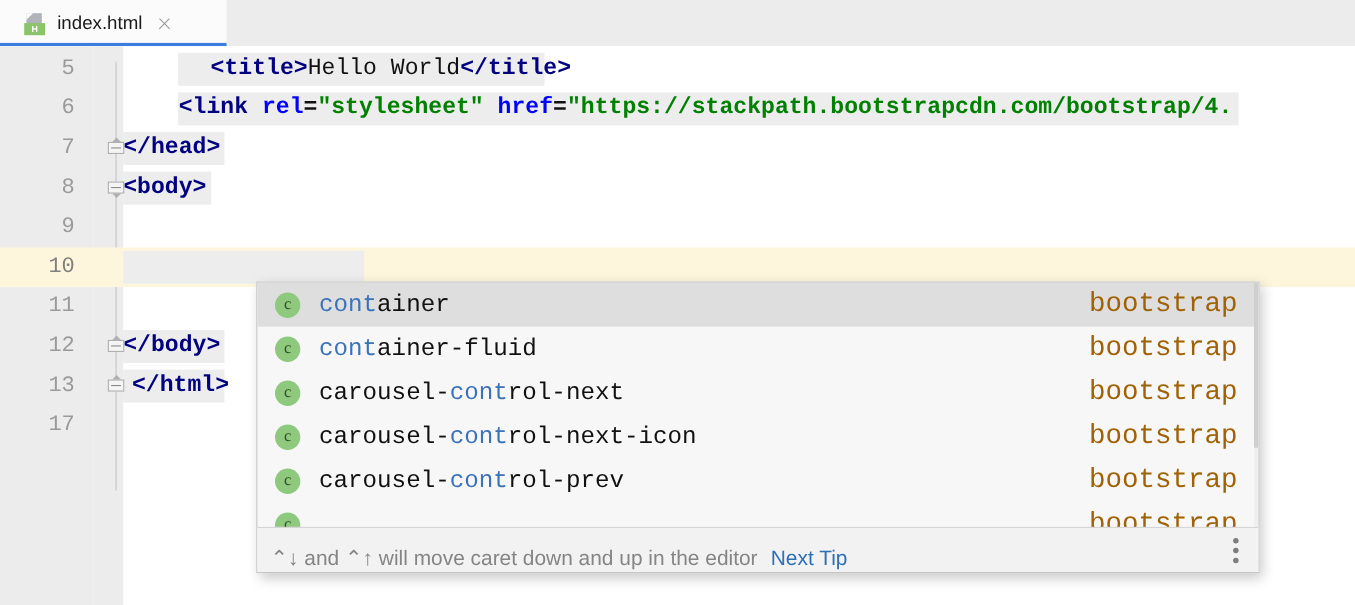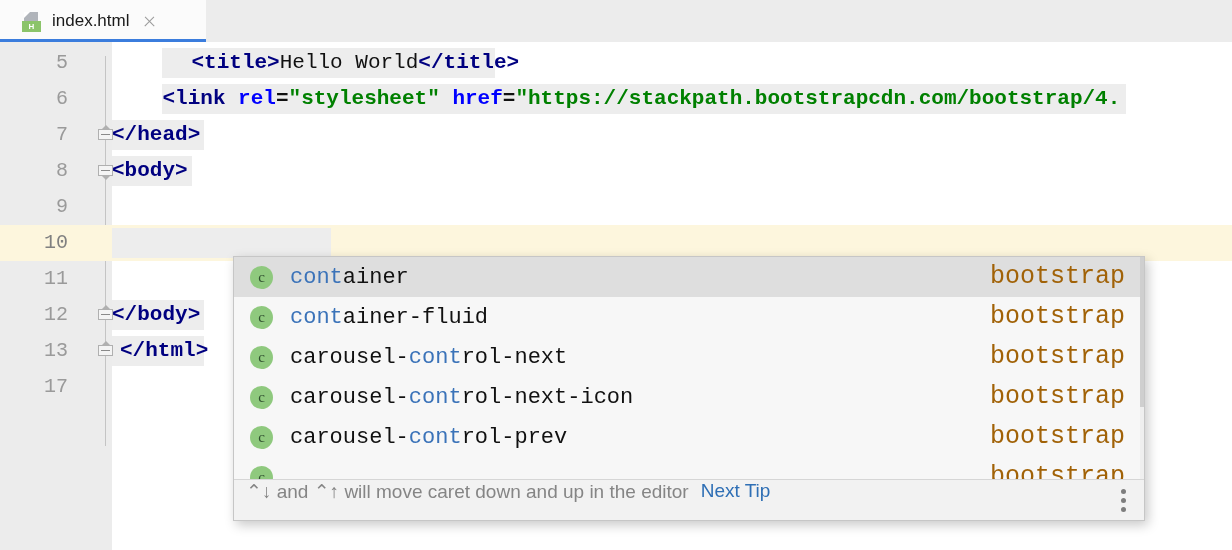--- a/index.html
+++ b/index.html
@@ -177,21 +177,21 @@
     background:#efefef;
   }
   .lu-thumb {
     position:absolute; right:0; top:0; width:4px; height:150px;
     background:#cfcfcf;
   }
 
   .tipbar {
     position:absolute; left:0; bottom:0; width:910px; height:41px;
     background:#f2f2f2; border-top:1px solid #d6d6d6;
-    display:flex; align-items:flex-start;
+    display:flex; align-items:flex-end;
   }
   .tip-text {
     margin-left:12px;
     font-family:"Liberation Sans", sans-serif;
     font-size:19px; color:#858585; white-space:pre;
   }
   .tip-link {
     margin-left:12px;
     font-family:"Liberation Sans", sans-serif;
     font-size:19px; color:#2f6fb5;

